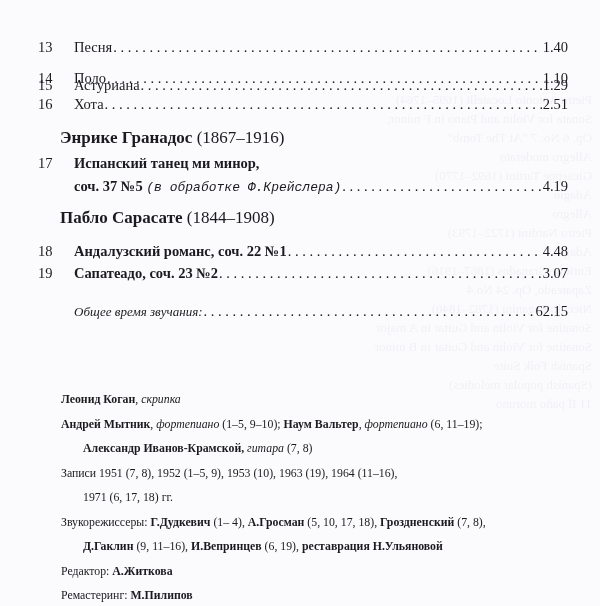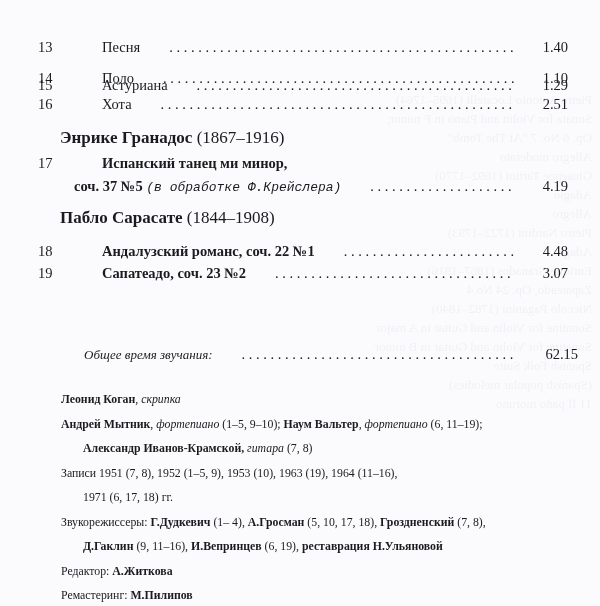--- a/index.html
+++ b/index.html
@@ -11,21 +11,21 @@
       position: relative;
     }
     .page { position: absolute; left: 0; top: 0; width: 600px; height: 606px; }
     .ghost {
       position: absolute; right: 8px; top: 90px; width: 320px; height: 500px;
       color: rgba(120,120,140,0.07); font-size: 13px; line-height: 19px;
       pointer-events: none; transform: scaleX(-1);
     }
     .track {
       position: absolute; left: 38px; width: 530px; display: flex; align-items: baseline;
-      font-size: 14.5px; line-height: 19px; gap: 28px;
+      font-size: 14.5px; line-height: 19px;
     }
     .num { width: 36px; flex: none; }
     .title { white-space: nowrap; flex: none; }
     .dots {
       flex: 1 1 auto; overflow: hidden; white-space: nowrap; margin: 0 1px;
       letter-spacing: 2.4px;
     }
     .dots::before { content: ". . . . . . . . . . . . . . . . . . . . . . . . . . . . . . . . . . . . . . . . . . . . . . . . . . . . . . . . . . . . . . . . . . . . . . . . . . . . . . . . . . . . . . . . . . . . . . . . . . . . . . . . . . . ."; letter-spacing: 0; }
     .time { flex: none; }
     .b { font-weight: bold; }
@@ -100,21 +100,21 @@
     <span class="dots"></span>
     <span class="time">4.48</span>
   </div>
   <div class="track" style="top:264px;">
     <span class="num">19</span>
     <span class="title b">Сапатеадо, соч. 23 №2</span>
     <span class="dots"></span>
     <span class="time">3.07</span>
   </div>
 
-  <div class="track" style="top:302px; left:84px; width:494px;margin-top:43px;">
+  <div class="track" style="top:302px; left:74px; width:494px;">
     <span class="title i" style="font-size:13px;">Общее время звучания:</span>
     <span class="dots"></span>
     <span class="time">62.15</span>
   </div>
 
   <div class="credits" style="top:383px;">
     <div class="line">
       <span class="b">Леонид Коган</span>, <span class="i">скрипка</span>
     </div>
     <div class="line">

